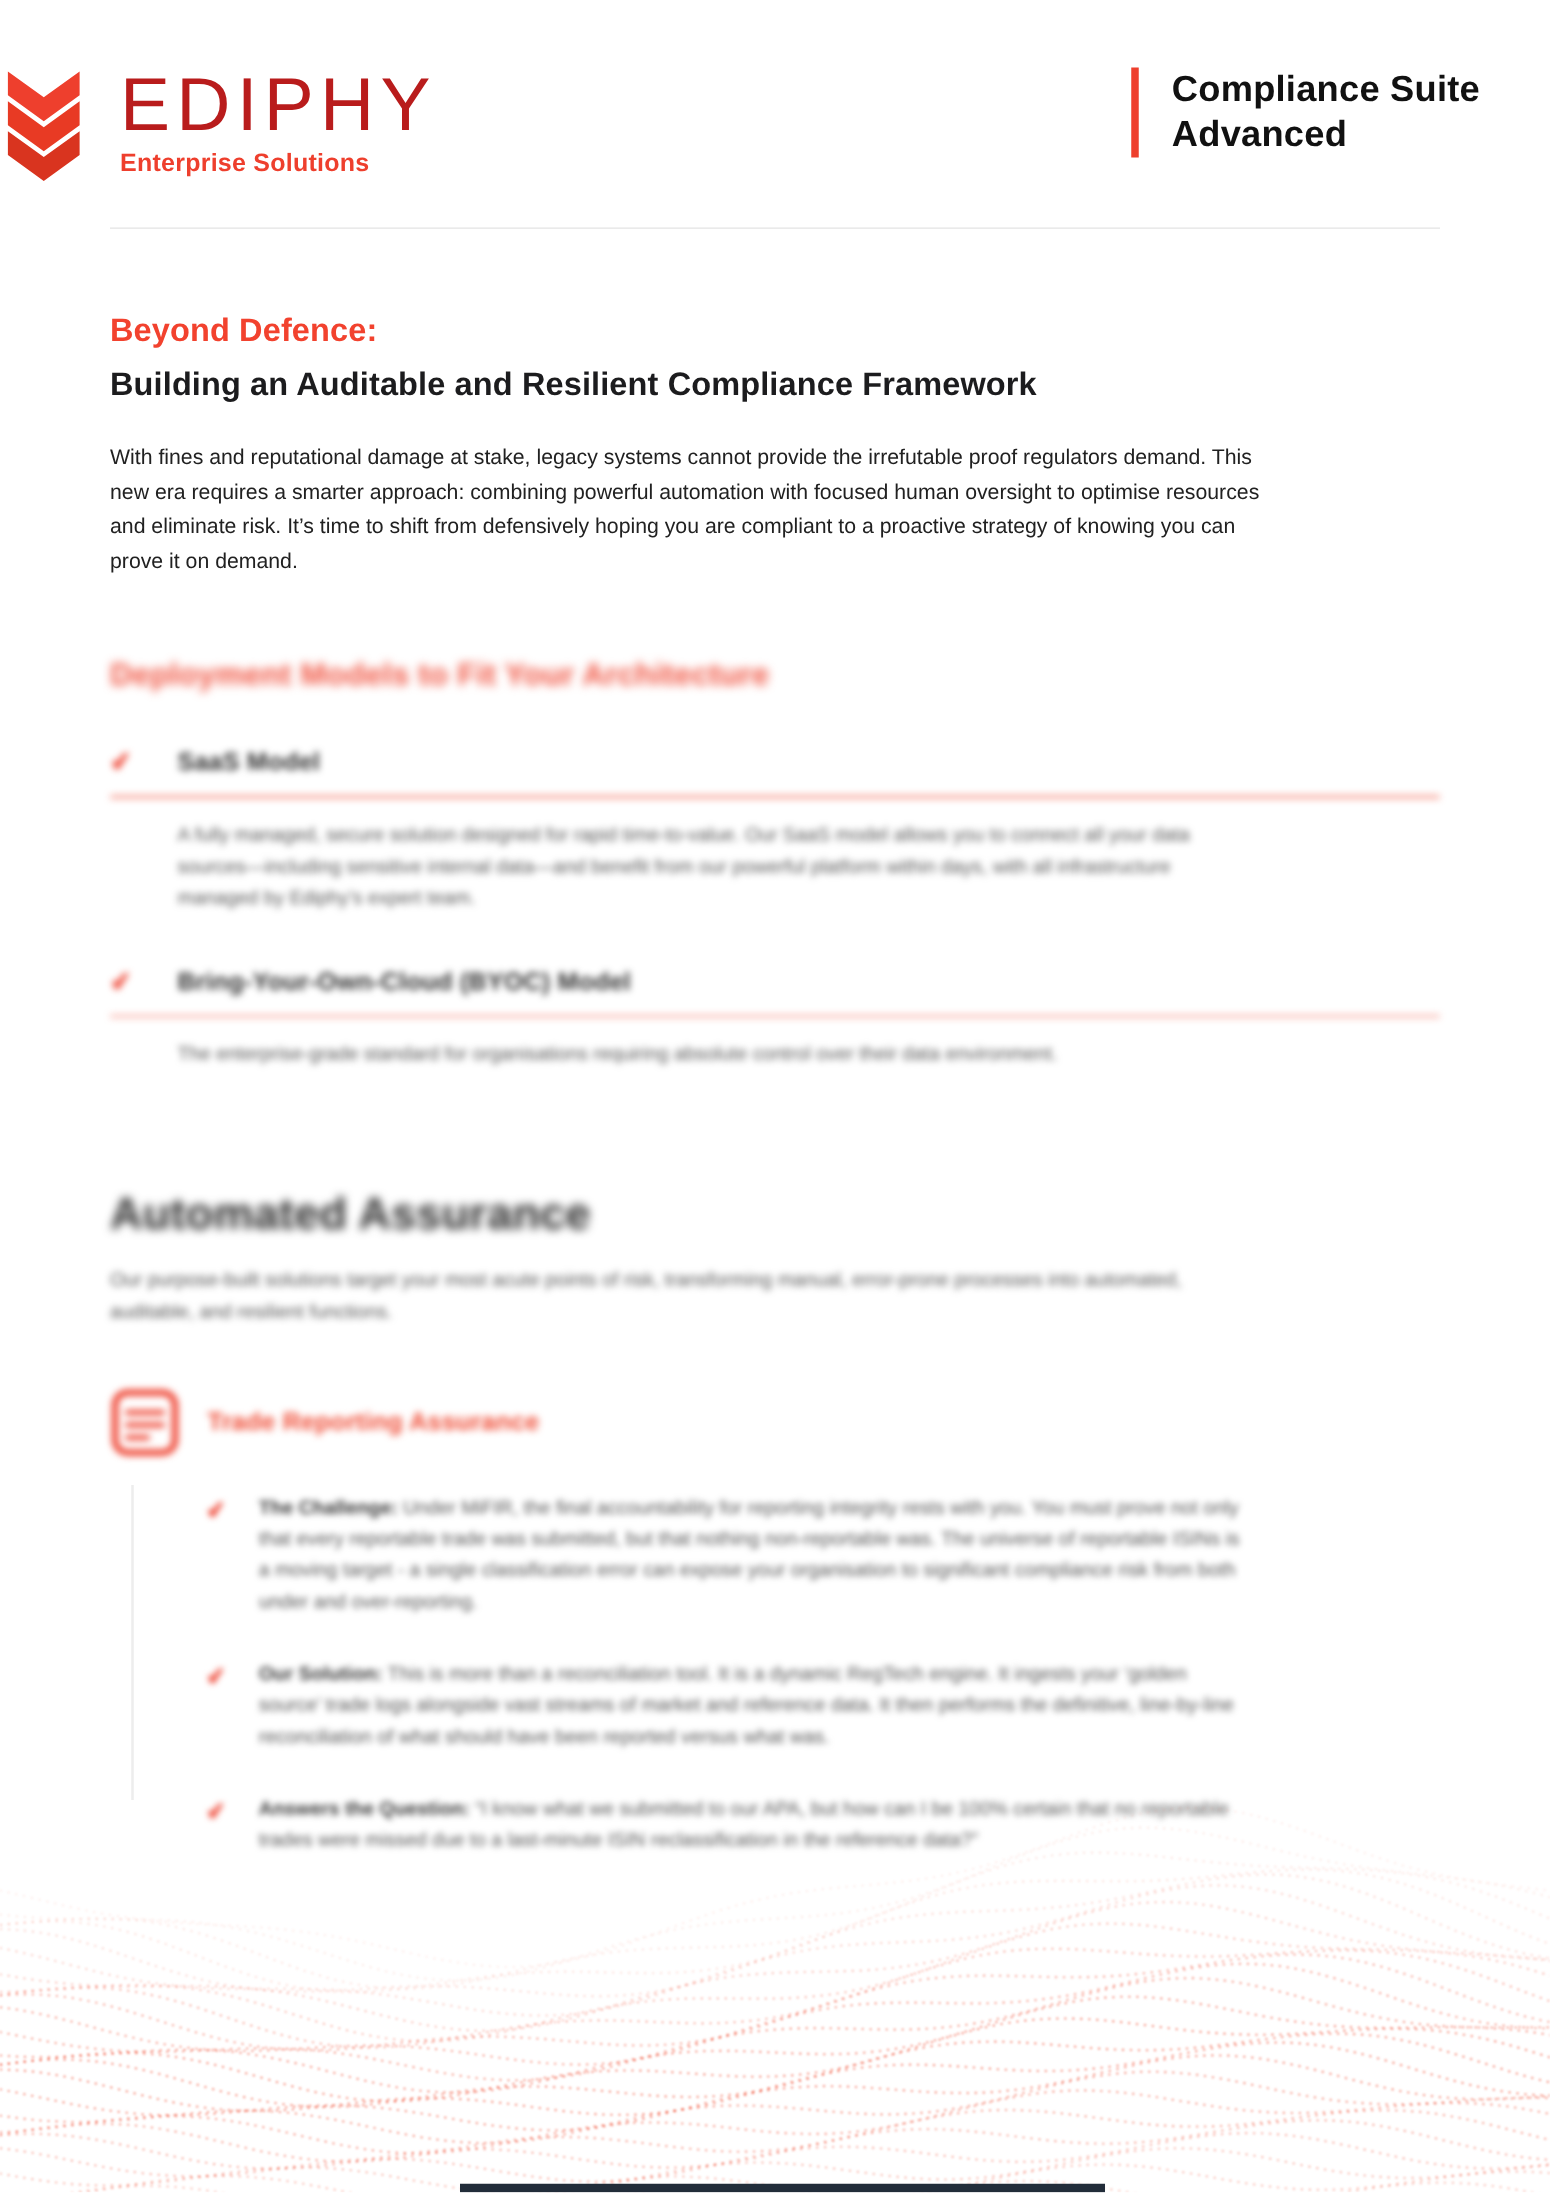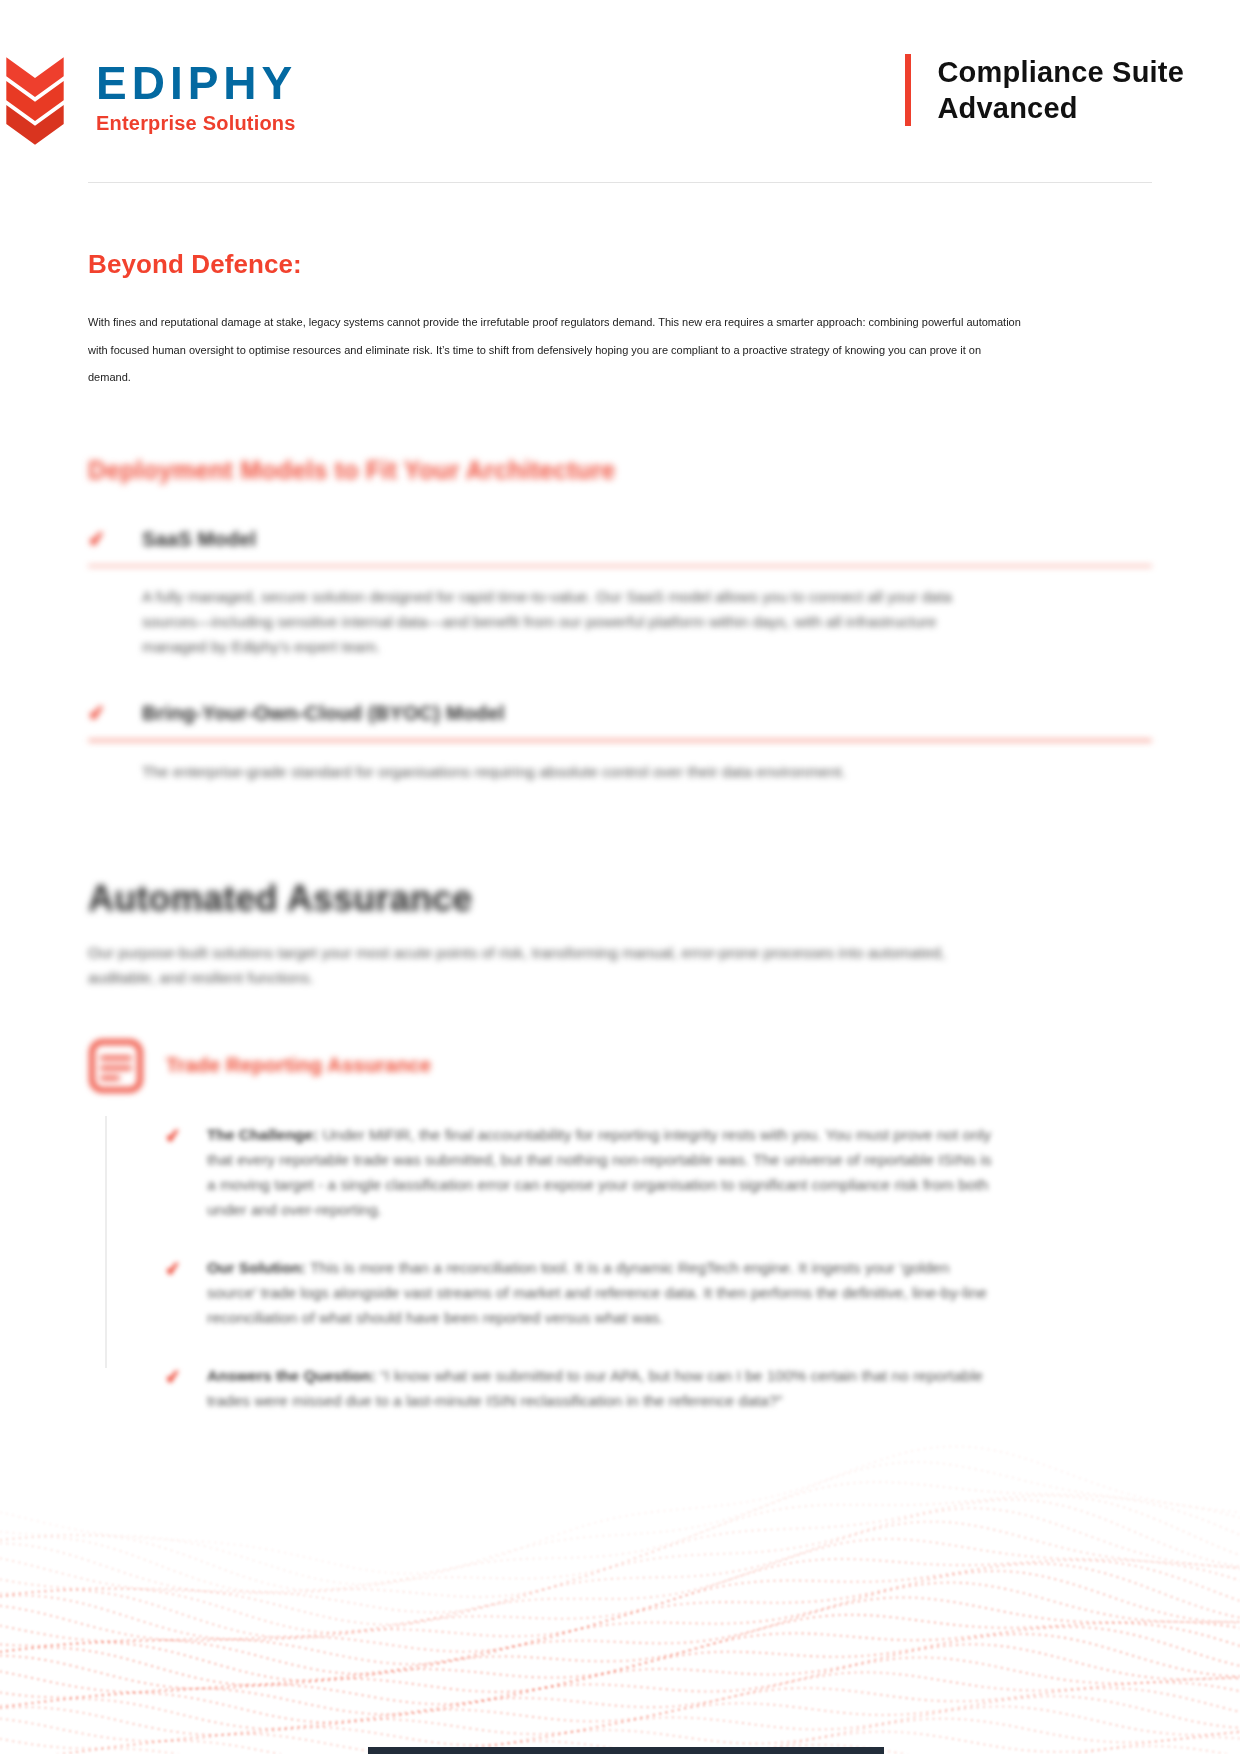--- a/index.html
+++ b/index.html
@@ -14,33 +14,33 @@
   
   .blur-sm { filter:blur(2.6px); }
   .blur-md { filter:blur(3.1px); }
   .blur-lg { filter:blur(3.8px); }
 
   
   header { display:flex; justify-content:space-between; align-items:flex-start; padding-top:46px; }
   .brand { display:flex; align-items:center; }
   .brand-logo { width:70px; height:102px; flex:0 0 auto; }
   .brand-text { margin-left:26px; }
-  .brand-name { font-size:46px; font-weight:700; letter-spacing:5px; color:#0369a1; line-height:1.05; }
+  .brand-name { font-size:60px; font-weight:400; letter-spacing:5px; color:#b91c1c; line-height:1.05; }
   .brand-sub { font-size:20px; font-weight:700; color:#ee3f2d; margin-top:5px; letter-spacing:0.2px; }
   .product { display:flex; align-items:stretch; margin-top:8px; margin-right:56px; }
   .product-bar { width:6px; background:#ee3f2d; margin-right:26px; }
   .product-text { font-size:29px; font-weight:700; color:#111111; line-height:36px; letter-spacing:0.2px; }
 
   .divider { border:none; border-top:1px solid #e3e3e3; margin:34px 88px 0 88px; }
 
   
   .hero { margin-top:60px; }
   .hero h1 { font-size:26px; line-height:43px; font-weight:700; color:#1c1c1e; letter-spacing:0.1px; }
   .hero h1 .red { color:#f2422e; display:block; }
-  .intro { margin-top:23px; font-size:11px; line-height:27.5px; color:#212121; max-width:935px; }
+  .intro { margin-top:23px; font-size:17px; line-height:27.5px; color:#212121; max-width:935px; }
 
   
   .deploy-heading { margin-top:64px; font-size:25px; font-weight:700; color:#f05340; letter-spacing:0.2px; }
   .model { margin-top:42px; }
   .model-head { display:flex; align-items:baseline; }
   .check { color:#ee3f2d; font-size:21px; font-weight:700; width:26px; flex:0 0 auto; transform:rotate(-6deg); }
   .model-head h3 { font-size:20px; font-weight:700; color:#2e2e2e; margin-left:28px; letter-spacing:0.2px; }
   .model-rule { height:2.5px; background:rgba(240,82,60,0.55); margin-top:14px; border-radius:2px; }
   .model-body { margin-left:54px; margin-top:17px; font-size:15.5px; line-height:25px; color:#585858; max-width:850px; }
 
@@ -89,20 +89,21 @@
     </div>
   </header>
 
   <hr class="divider">
 
   <div class="content">
 
     <section class="hero">
       <h1>
         <span class="red">Beyond Defence:</span>
+        <span>Building an Auditable and Resilient Compliance Framework</span>
       </h1>
       <p class="intro">With fines and reputational damage at stake, legacy systems cannot provide the irrefutable proof regulators demand. This new era requires a smarter approach: combining powerful automation with focused human oversight to optimise resources and eliminate risk. It’s time to shift from defensively hoping you are compliant to a proactive strategy of knowing you can prove it on demand.</p>
     </section>
 
     <section>
       <h2 class="deploy-heading blur-lg">Deployment Models to Fit Your Architecture</h2>
 
       <div class="model blur-md">
         <div class="model-head">
           <span class="check">✔</span>

